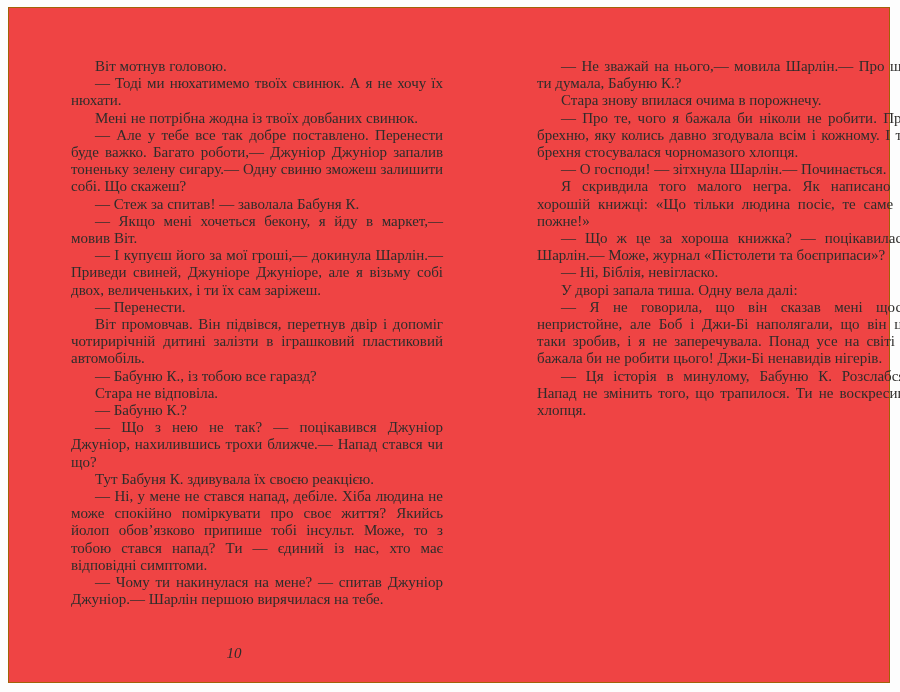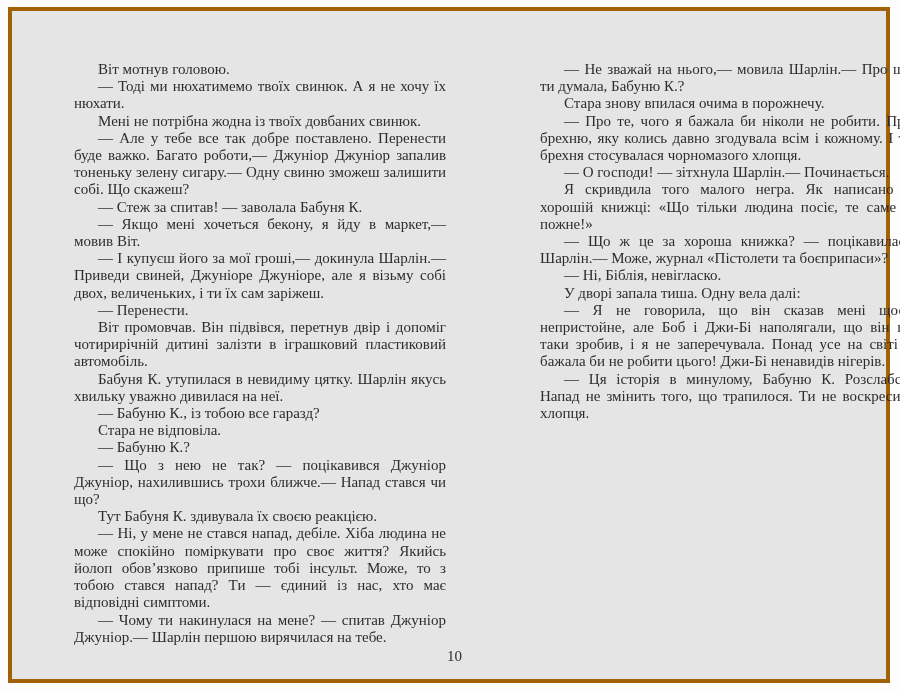--- a/index.html
+++ b/index.html
@@ -9,22 +9,22 @@
     height: 692px;
     background: #fdfdfd;
     font-family: "Liberation Serif", "DejaVu Serif", serif;
   }
   .page-frame {
     position: absolute;
     left: 8px;
     top: 7px;
     width: 882px;
     height: 676px;
-    background: #e5e5e5;
-    border: 4px solid #a16207;
+    background: #ef4444;
+    border: 1px solid #a16207;
     box-sizing: border-box;
   }
   .column {
     position: absolute;
     top: 50px;
     width: 372px;
     color: #2e2d2b;
     font-size: 15px;
     line-height: 17.2px;
     text-align: justify;
@@ -36,41 +36,41 @@
   .column p {
     margin: 0;
     padding: 0;
     text-indent: 24px;
   }
   .page-number {
     position: absolute;
     left: 0;
     top: 637px;
     width: 450px;
-    text-align: right;
+    text-align: center;
     color: #2e2d2b;
     font-size: 15px;
+    font-style: italic;
   }
 </style>
 </head>
 <body>
 
 <div class="page-frame">
 
   <div class="column column-left">
     <p>Віт мотнув головою.</p>
       <p>— Тоді ми нюхатимемо твоїх свинюк. А я не хочу їх нюхати.</p>
       <p>Мені не потрібна жодна із твоїх довбаних свинюк.</p>
       <p>— Але у тебе все так добре поставлено. Перенести буде важко. Багато роботи,— Джуніор Джуніор запалив тоненьку зелену сигару.— Одну свиню зможеш залишити собі. Що скажеш?</p>
       <p>— Стеж за спитав! — заволала Бабуня К.</p>
       <p>— Якщо мені хочеться бекону, я йду в маркет,— мовив Віт.</p>
       <p>— І купуєш його за мої гроші,— докинула Шарлін.— Приведи свиней, Джуніоре Джуніоре, але я візьму собі двох, величеньких, і ти їх сам заріжеш.</p>
       <p>— Перенести.</p>
       <p>Віт промовчав. Він підвівся, перетнув двір і допоміг чотирирічній дитині залізти в іграшковий пластиковий автомобіль.</p>
-      <p>Бабуня К. утупилася в невидиму цятку. Шарлін якусь хвильку уважно дивилася на неї.</p>
       <p>— Бабуню К., із тобою все гаразд?</p>
       <p>Стара не відповіла.</p>
       <p>— Бабуню К.?</p>
       <p>— Що з нею не так? — поцікавився Джуніор Джуніор, нахилившись трохи ближче.— Напад стався чи що?</p>
       <p>Тут Бабуня К. здивувала їх своєю реакцією.</p>
       <p>— Ні, у мене не стався напад, дебіле. Хіба людина не може спокійно поміркувати про своє життя? Якийсь йолоп обов’язково припише тобі інсульт. Може, то з тобою стався напад? Ти — єдиний із нас, хто має відповідні симптоми.</p>
       <p>— Чому ти накинулася на мене? — спитав Джуніор Джуніор.— Шарлін першою вирячилася на тебе.</p>
   </div>
 
   <div class="column column-right">

